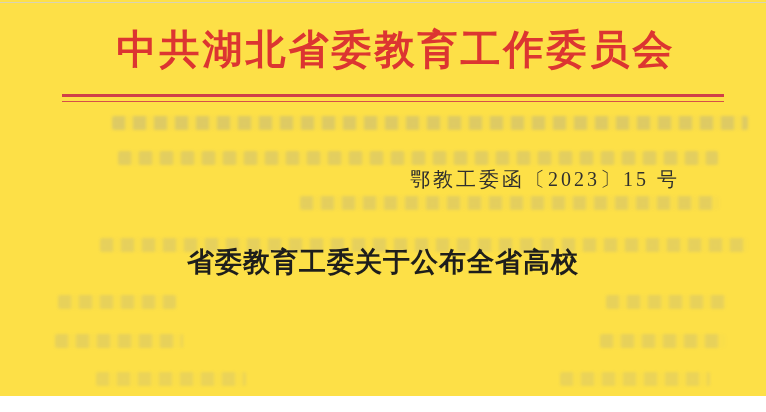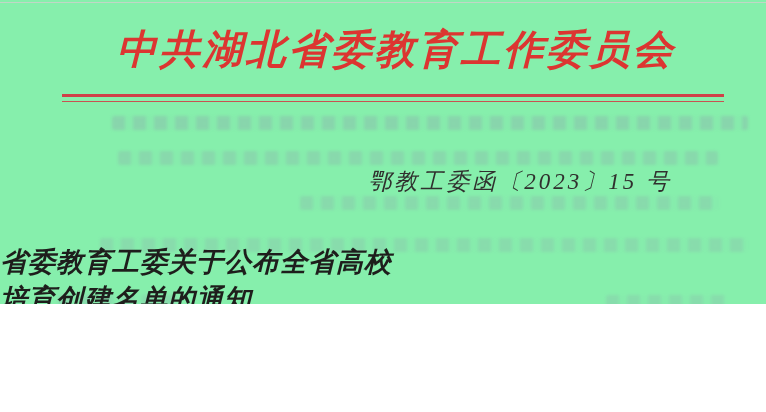--- a/index.html
+++ b/index.html
@@ -3,25 +3,24 @@
 <meta charset="utf-8">
 <style>
   html, body {
     margin: 0;
     padding: 0;
     background: #ffffff;
   }
   .page {
     position: relative;
     width: 766px;
-    height: 304px;
-    background: #86efac;
+    height: 396px;
+    background: #fde047;
     overflow: hidden;
     font-family: "Liberation Serif", "DejaVu Serif", serif;
-    font-style: italic;
   }
   
   .scan-top-edge {
     position: absolute;
     top: 2px;
     left: 0;
     width: 100%;
     height: 1px;
     background: #cfcfcd;
     opacity: 0.8;
@@ -55,32 +54,33 @@
   .red-rule .thin {
     height: 1.5px;
     background: #d04048;
     margin-top: 3.5px;
     opacity: 0.9;
   }
   
   .doc-number {
     position: absolute;
     top: 166px;
-    right: 94px;
-    font-size: 23px;
+    right: 86px;
+    font-size: 20px;
     letter-spacing: 3px;
     color: #30302e;
     white-space: nowrap;
   }
   
   .notice-title {
     position: absolute;
     top: 244px;
     left: 0;
     width: 100%;
+    text-align: center;
     color: #1e1e1c;
     font-size: 27px;
     font-weight: 700;
     line-height: 37px;
     letter-spacing: 1px;
   }
   .notice-title .t-line {
     white-space: nowrap;
   }
   
@@ -129,16 +129,15 @@
 
   <div class="red-rule">
     <div class="thick"></div>
     <div class="thin"></div>
   </div>
 
   <div class="doc-number">鄂教工委函〔2023〕15 号</div>
 
   <div class="notice-title">
     <div class="t-line">省委教育工委关于公布全省高校</div>
-    <div class="t-line">培育创建名单的通知</div>
   </div>
 
 </div>
 
 </body></html>

